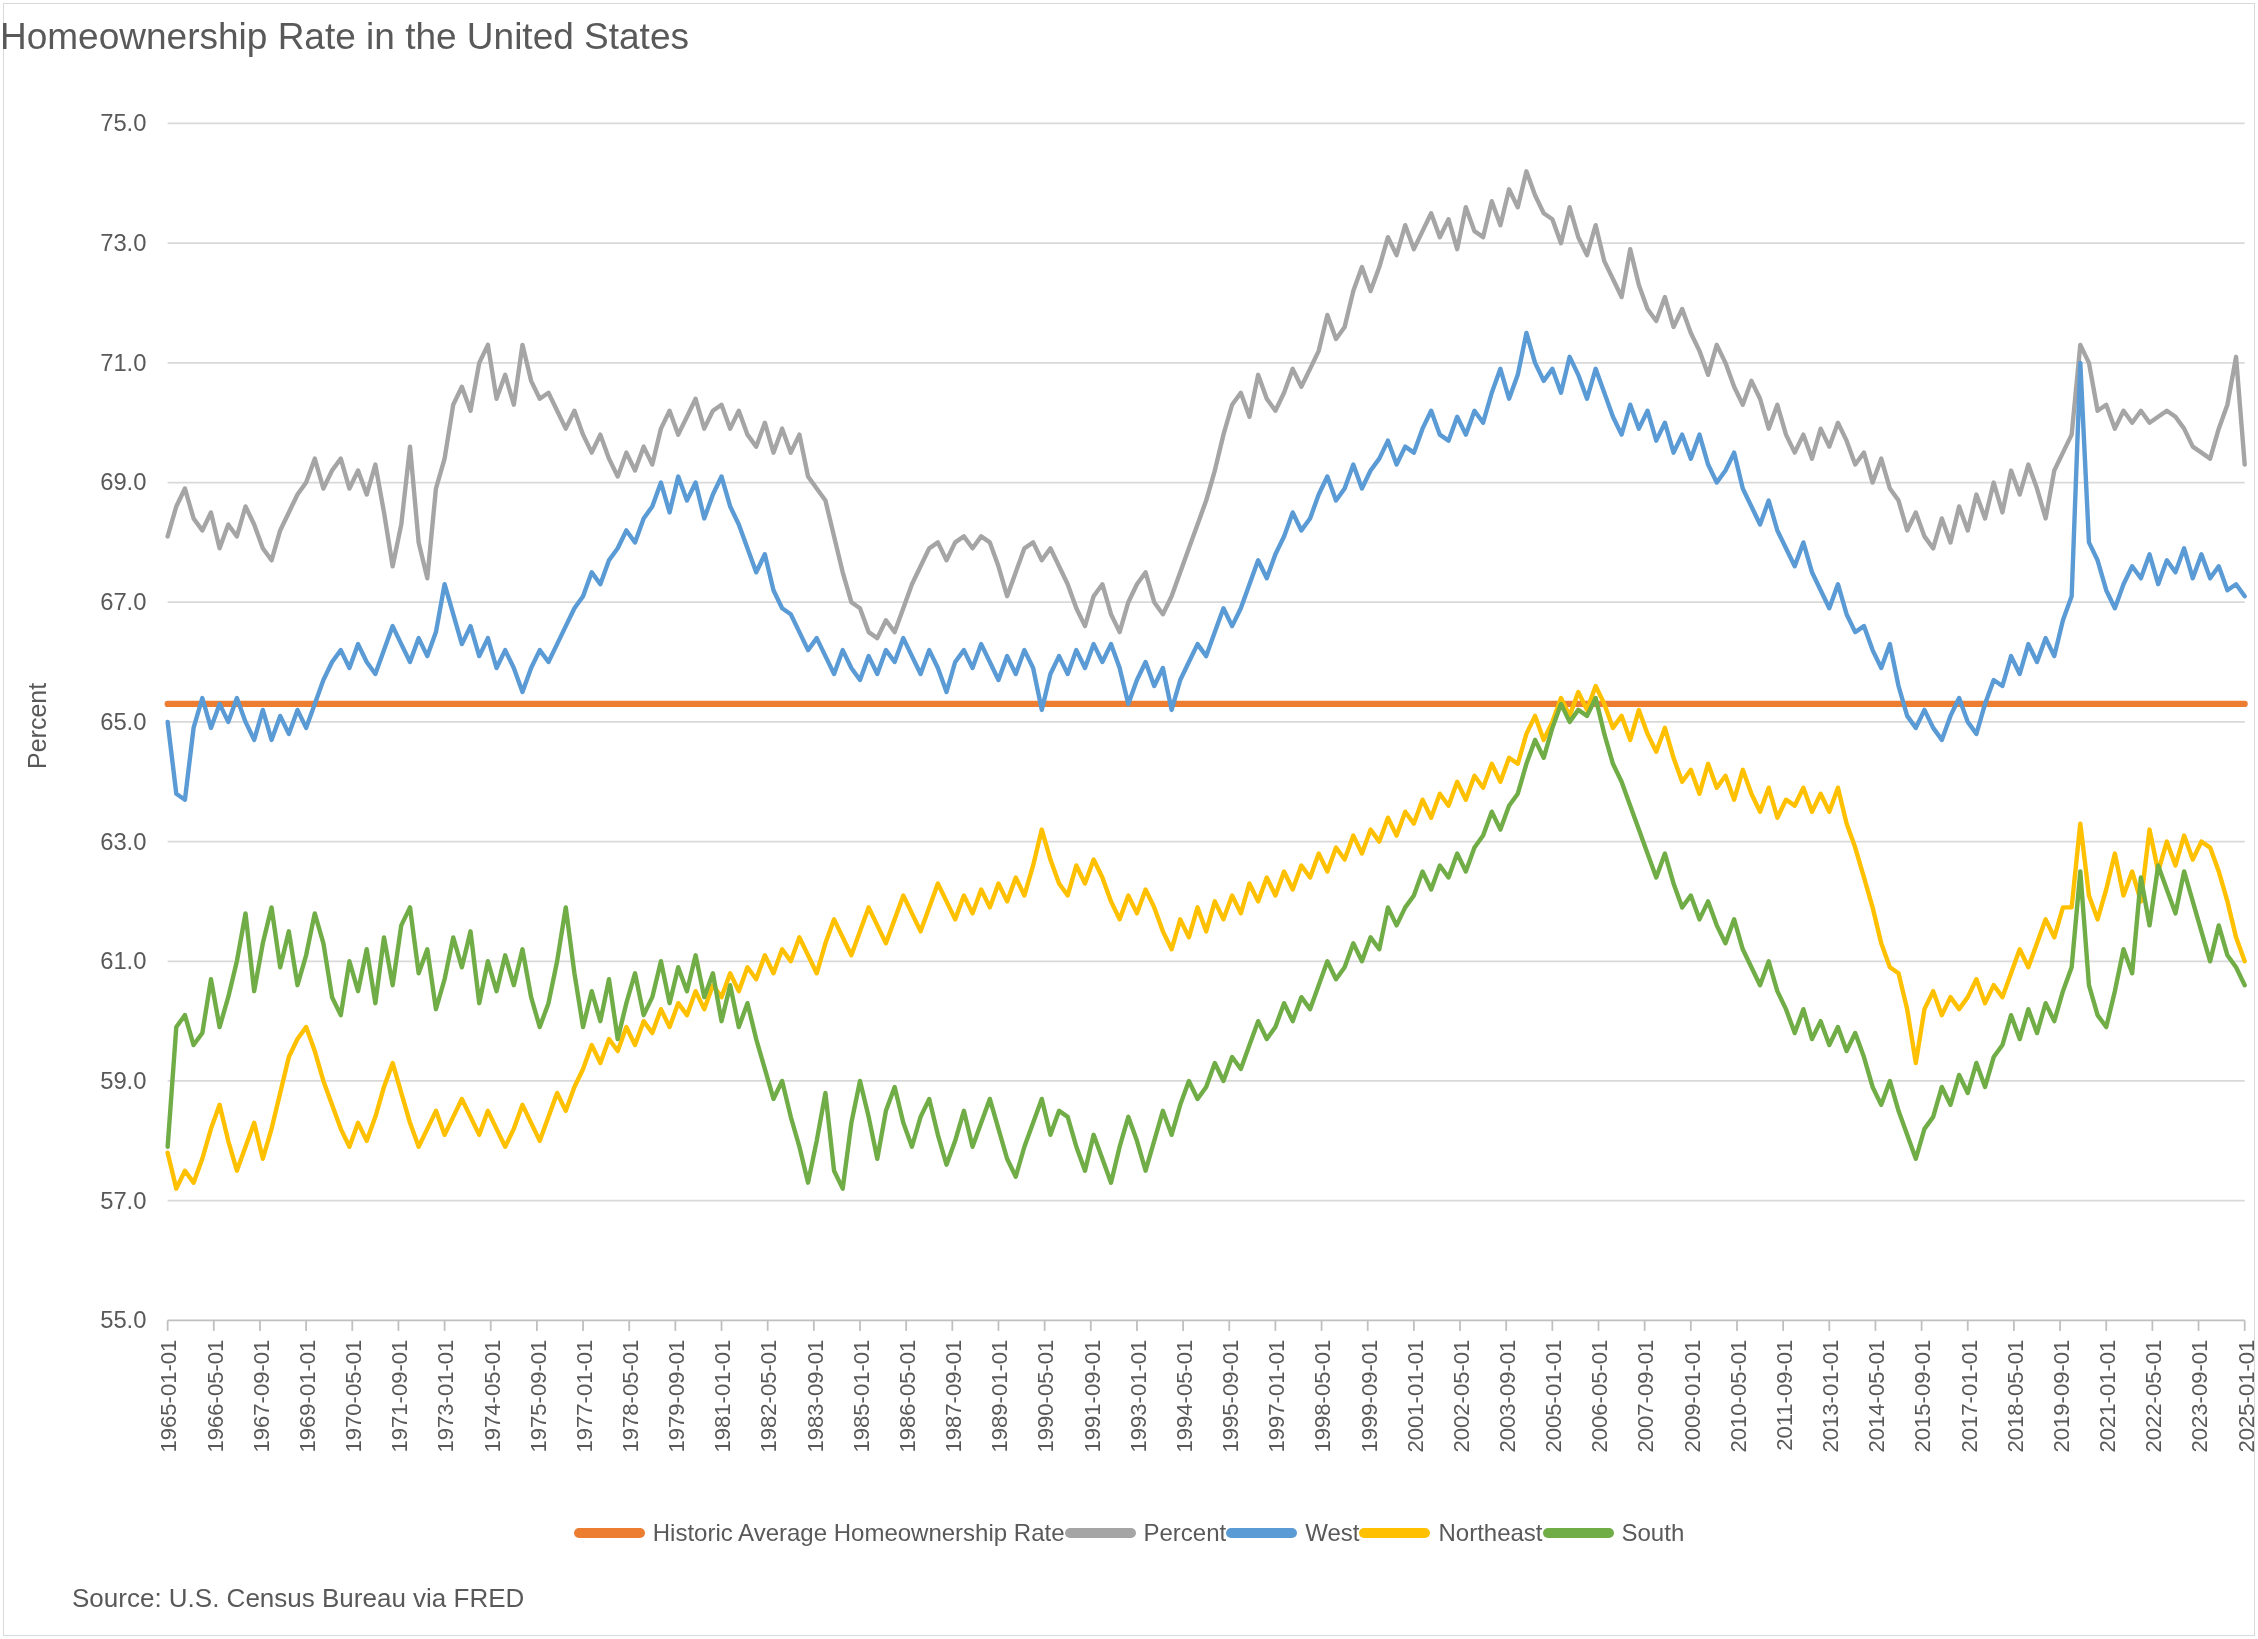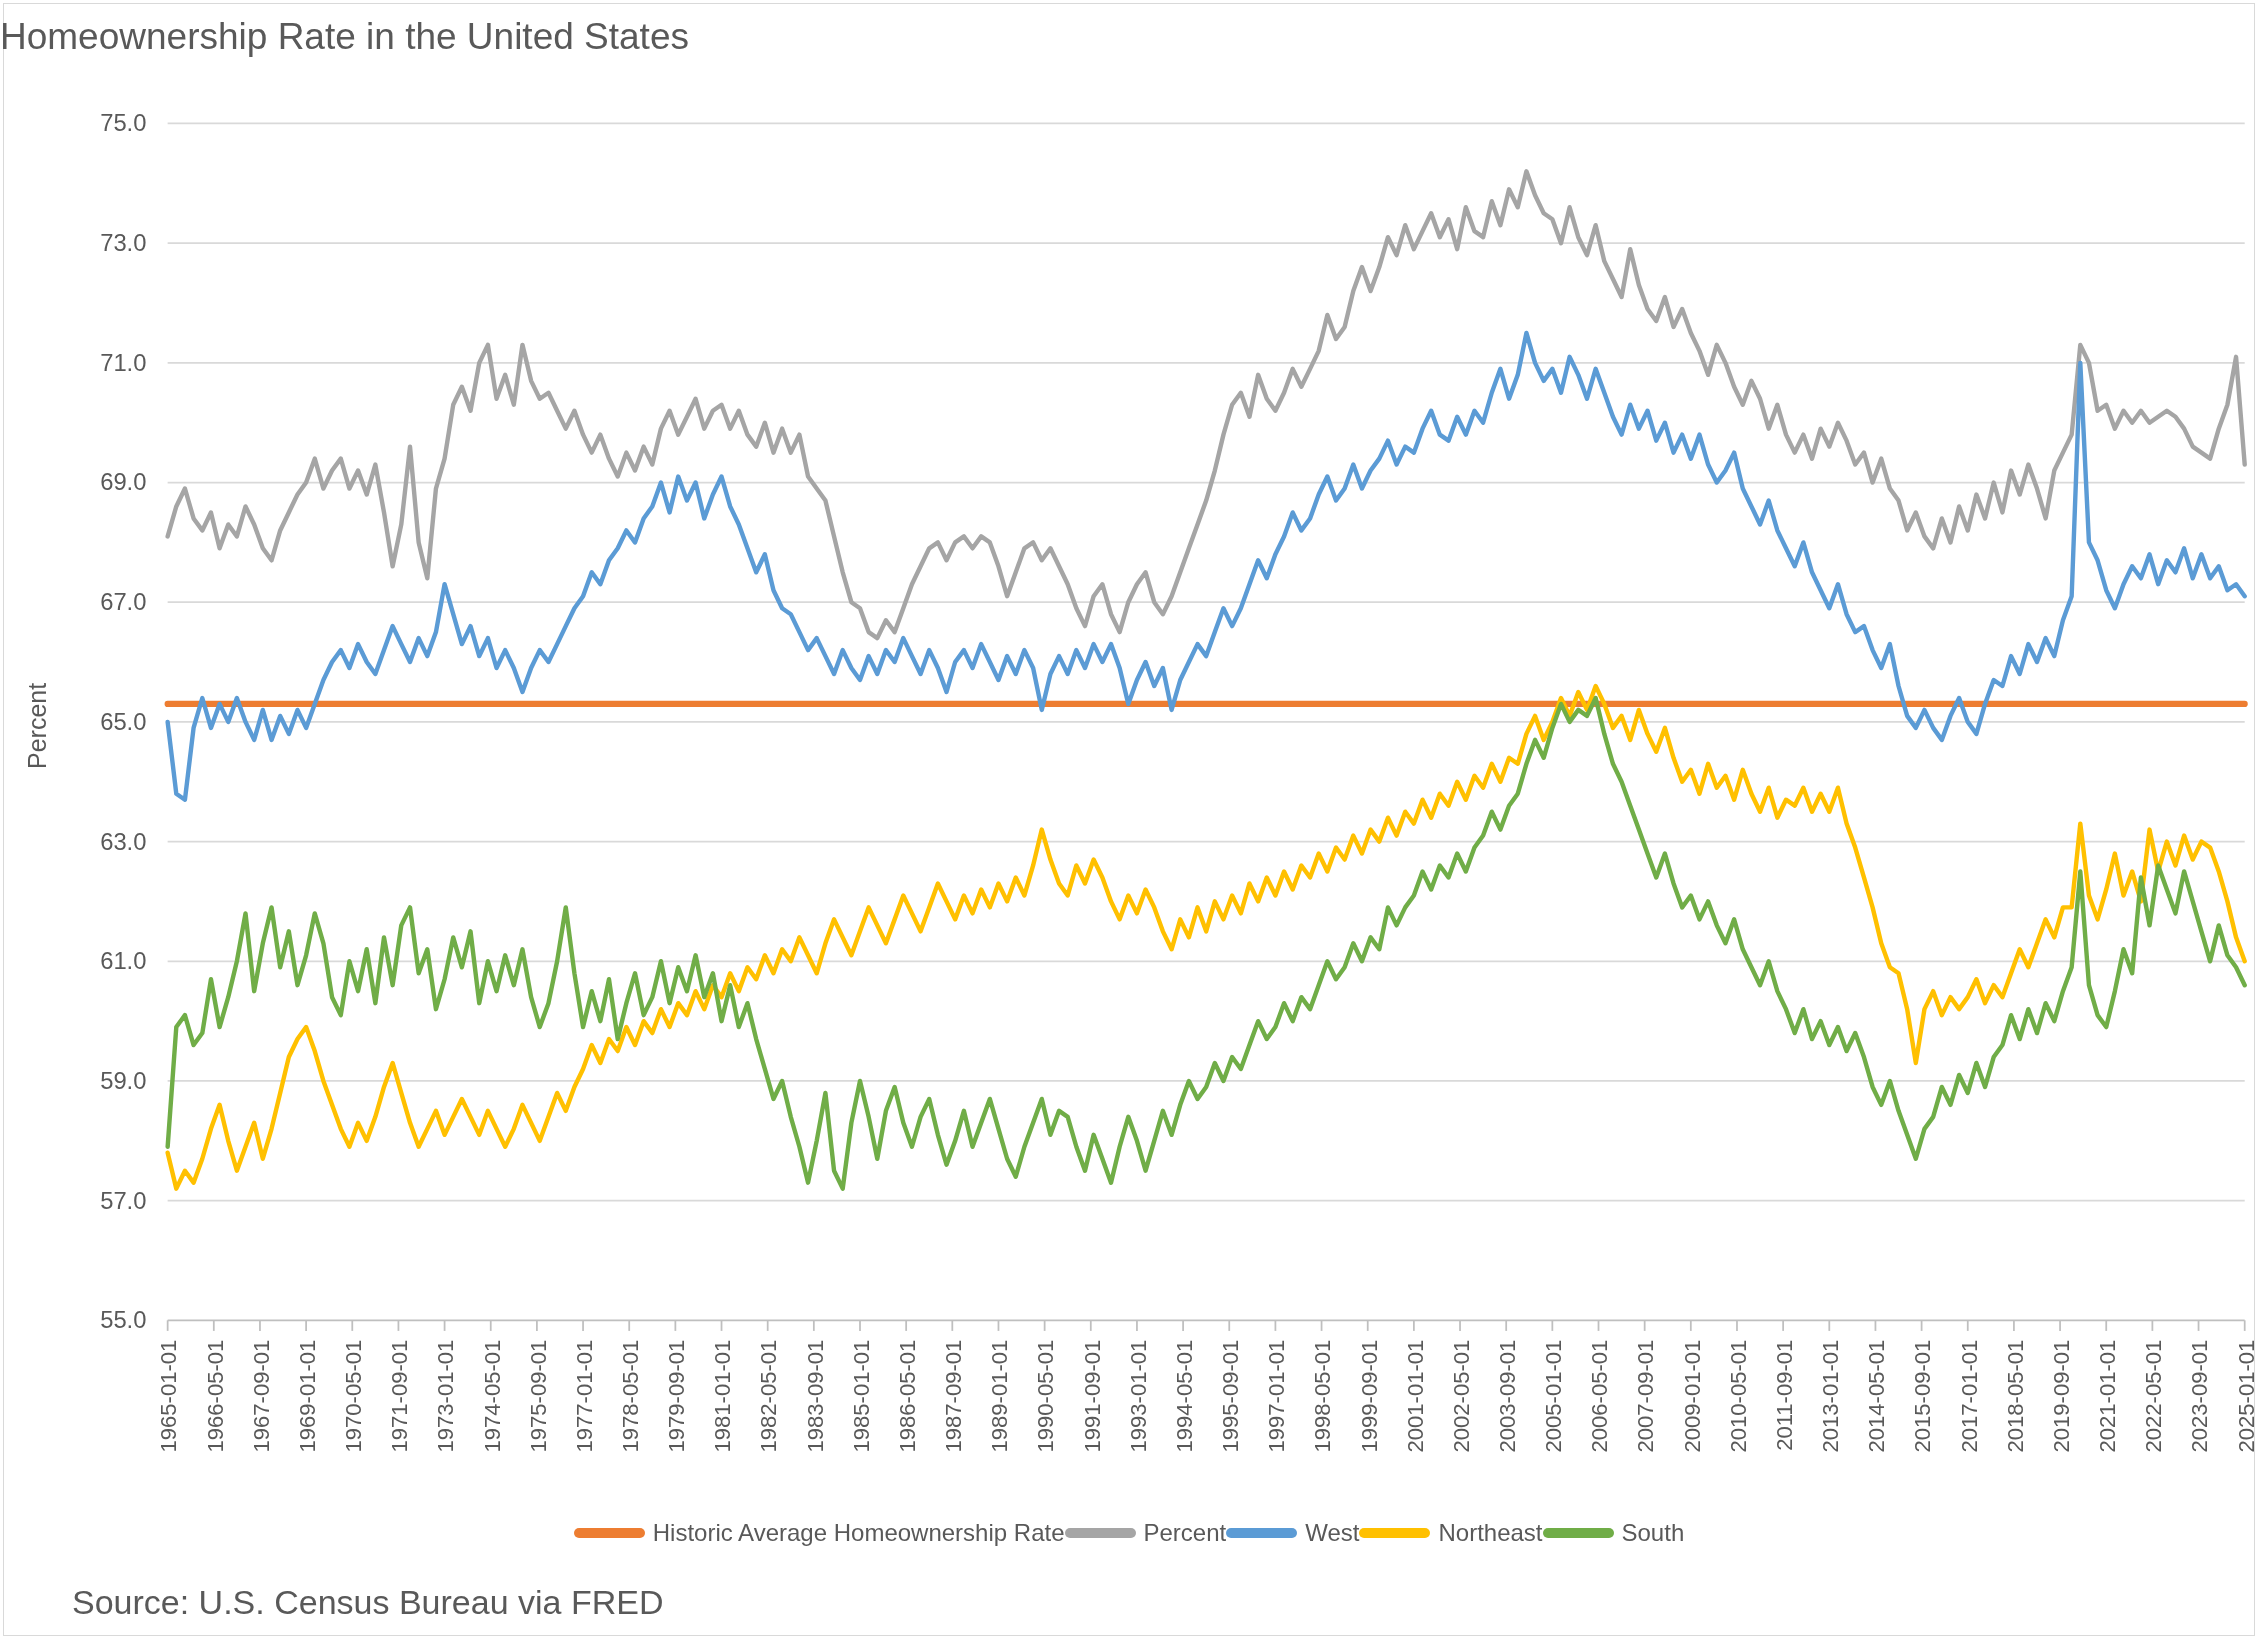--- a/index.html
+++ b/index.html
@@ -23,21 +23,21 @@
   }
   .legend {
     position:absolute; left:0; top:1519px; width:100%;
     display:flex; justify-content:center; align-items:center; 
   }
   .legend-item { display:flex; align-items:center; gap:8px; }
   .legend-swatch { width:71px; height:9.7px; border-radius:5.3px; flex:0 0 auto; }
   .legend-label { font-size:24px; color:#595959; white-space:nowrap; }
   .source-note {
     position:absolute; left:72px; top:1583px;
-    font-size:34px; color:#595959;
+    font-size:26px; color:#595959;
   }
 </style>
 </head>
 <body>
 
 <div class="frame"></div>
 
 <div class="chart-title">Homeownership Rate in the United States</div>
 
 <svg id="chart-svg" width="2258" height="1517" viewBox="0 0 2560 1720">

